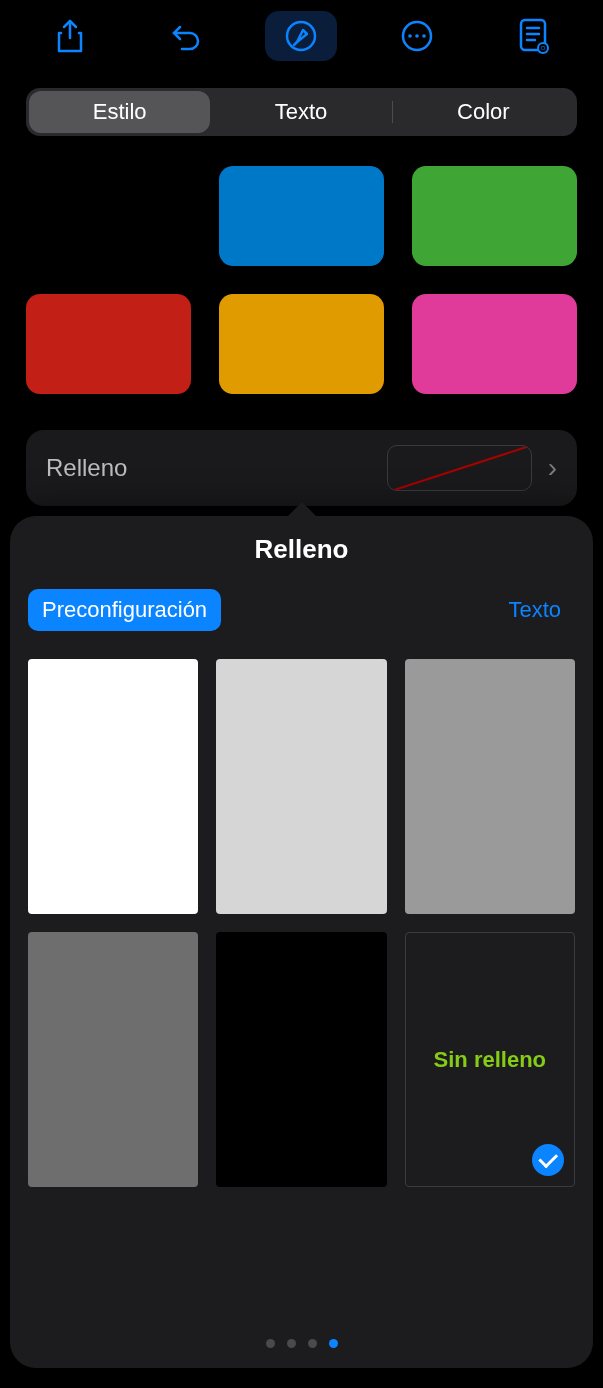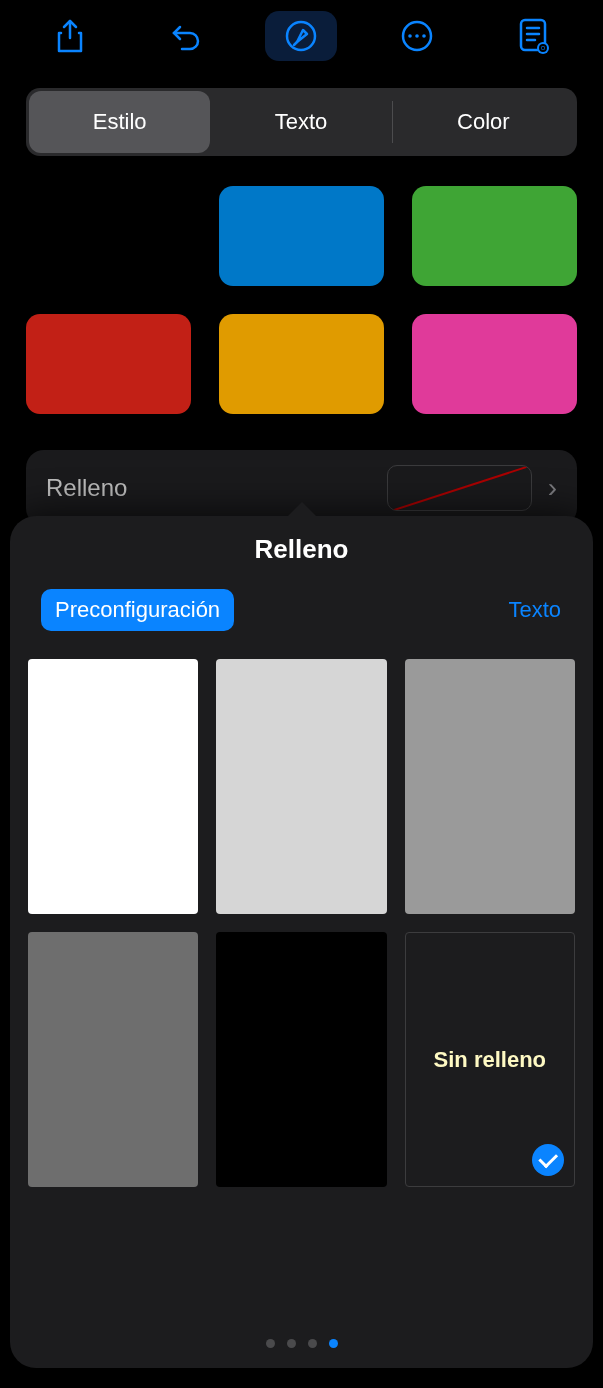--- a/index.html
+++ b/index.html
@@ -28,21 +28,21 @@
     align-items: center;
     justify-content: center;
     border-radius: 14px;
   }
   .tool-btn.active { background: #0a1d3a; }
   .tool-btn svg { stroke: #0a84ff; }
 
   
   .segmented {
     margin: 16px 26px 0 26px;
-    height: 68px;
+    height: 48px;
     background: #2a2a2c;
     border-radius: 14px;
     display: flex;
     align-items: stretch;
     padding: 3px;
   }
   .segmented .seg {
     flex: 1;
     display: flex;
     align-items: center;
@@ -140,21 +140,20 @@
   .fill-tab {
     font-size: 22px;
     padding: 8px 14px;
     border-radius: 10px;
     color: #0a84ff;
     white-space: nowrap;
   }
   .fill-tab.selected {
     background: #0a84ff;
     color: #fff;
-    margin-left: 13px;
   }
   .fill-tabs .spacer { flex: 1; }
 
   .preset-grid {
     margin: 28px 18px 0 18px;
     display: grid;
     grid-template-columns: repeat(3, 1fr);
     gap: 18px;
   }
   .preset-cell {
@@ -164,21 +163,21 @@
     display: flex;
     align-items: center;
     justify-content: center;
     overflow: hidden;
   }
   .preset-cell.no-fill {
     border: 1px solid #3c3c3e;
     background: #1c1c1e;
   }
   .no-fill-label {
-    color: #fef9c3;
+    color: #84cc16;
     font-size: 22px;
     font-weight: 600;
     text-align: center;
   }
   .check-badge {
     position: absolute;
     right: 10px;
     bottom: 10px;
     width: 32px;
     height: 32px;

